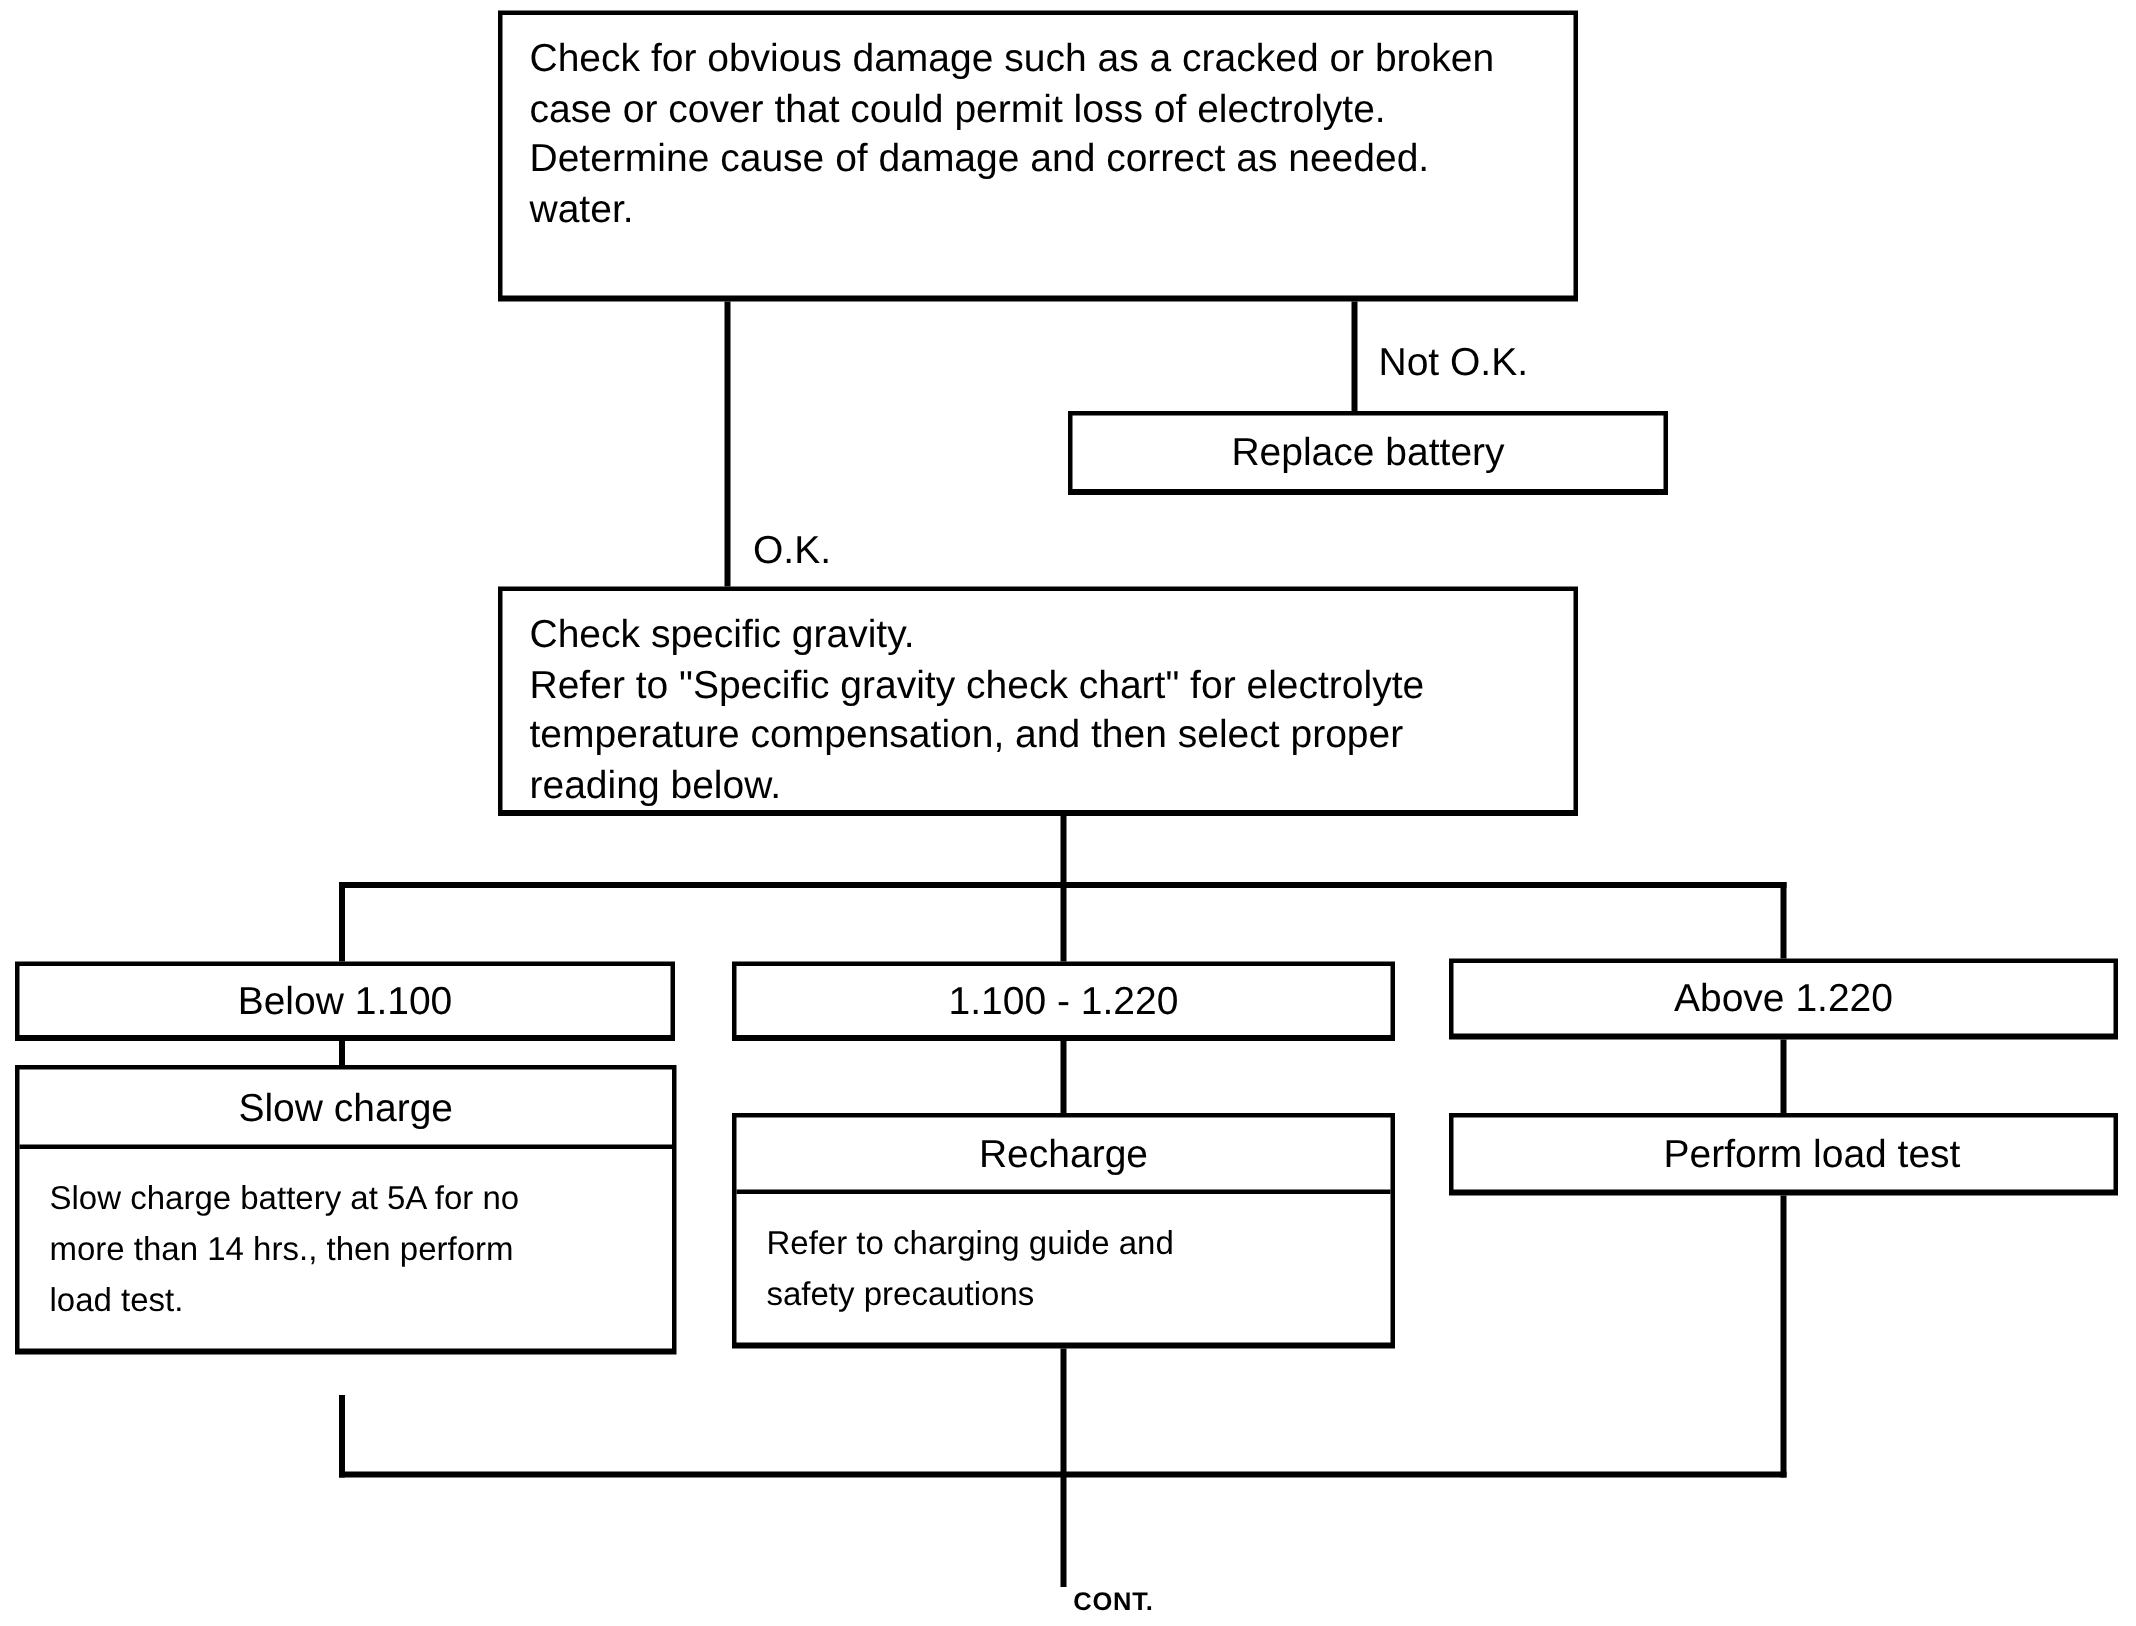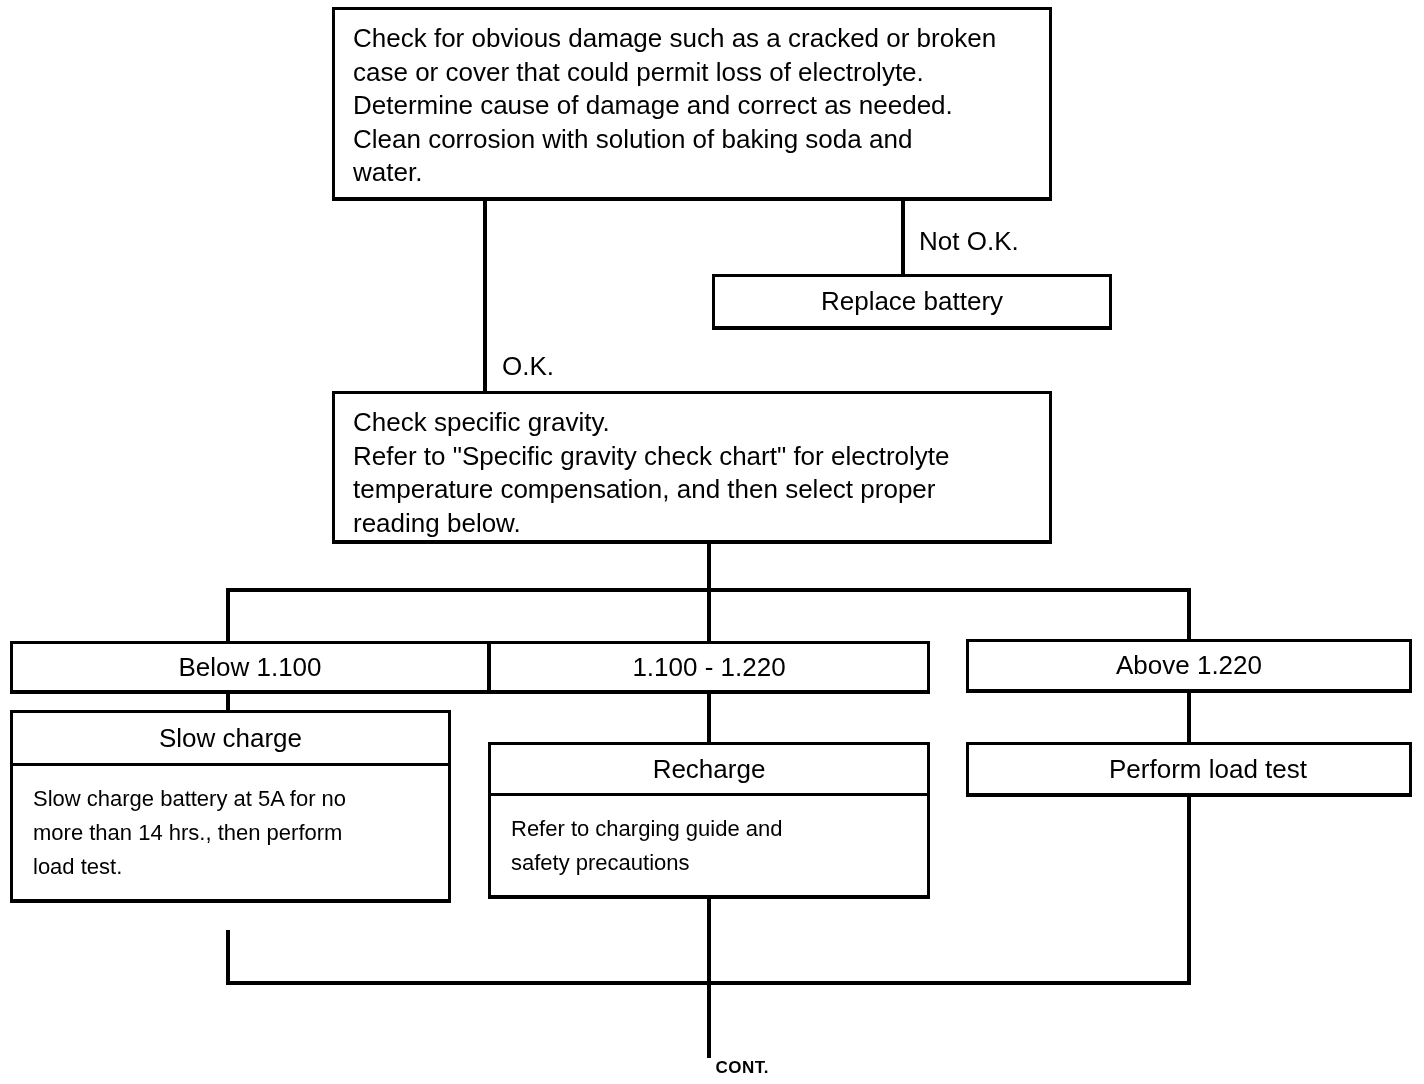--- a/index.html
+++ b/index.html
@@ -101,40 +101,39 @@
   <div class="vline" style="left:1187px; top:688px; height:59px;"></div>
   <div class="vline" style="left:226px; top:930px; height:55px;"></div>
   <div class="vline" style="left:707px; top:894px; height:164px;"></div>
   <div class="vline" style="left:1187px; top:792px; height:193px;"></div>
   <div class="hline" style="left:226px; top:981px; width:965px;"></div>
 
   <div class="box text-box" style="left:332px; top:7px; width:720px; height:194px;">
     <div class="tline">Check for obvious damage such as a cracked or broken</div>
     <div class="tline">case or cover that could permit loss of electrolyte.</div>
     <div class="tline">Determine cause of damage and correct as needed.</div>
-    <div class="tline">Clean corrosion with solution of baking soda and</div>
     <div class="tline">water.</div>
   </div>
 
   <div class="edge-label" style="left:919px; top:226px;">Not O.K.</div>
 
   <div class="box label-box" style="left:712px; top:274px; width:400px; height:56px;">
     <span>Replace battery</span>
   </div>
 
   <div class="edge-label" style="left:502px; top:351px;">O.K.</div>
 
   <div class="box text-box" style="left:332px; top:391px; width:720px; height:153px;">
     <div class="tline">Check specific gravity.</div>
     <div class="tline">Refer to "Specific gravity check chart" for electrolyte</div>
     <div class="tline">temperature compensation, and then select proper</div>
     <div class="tline">reading below.</div>
   </div>
 
-  <div class="box label-box" style="left:10px; top:641px; width:480px; height:53px;">
+  <div class="box label-box" style="left:10px; top:641px; width:440px; height:53px;">
     <span>Below 1.100</span>
   </div>
 
   <div class="box label-box" style="left:488px; top:641px; width:442px; height:53px;">
     <span>1.100 - 1.220</span>
   </div>
 
   <div class="box label-box" style="left:966px; top:639px; width:446px; height:54px;">
     <span>Above 1.220</span>
   </div>

